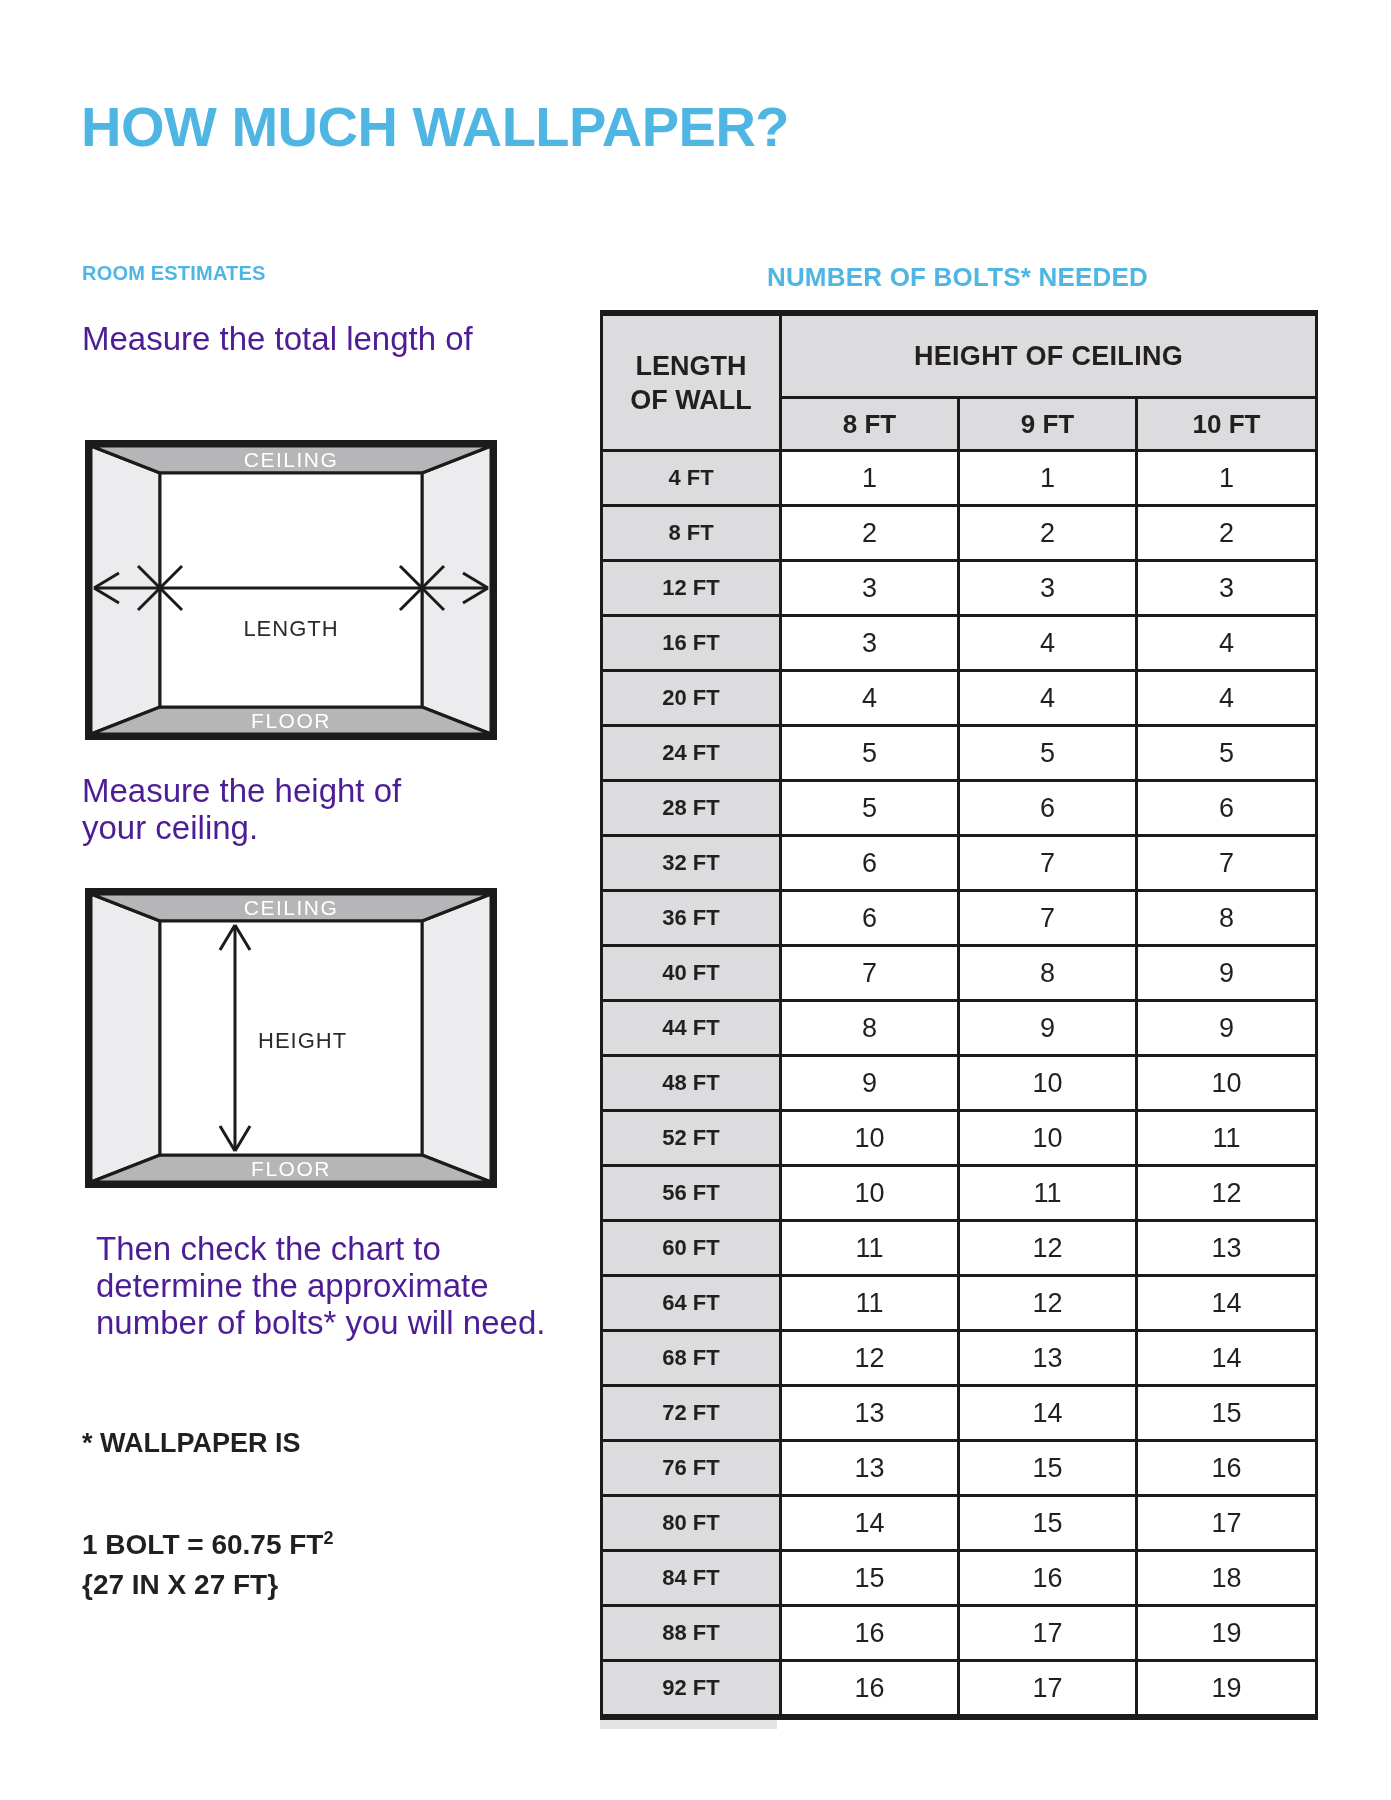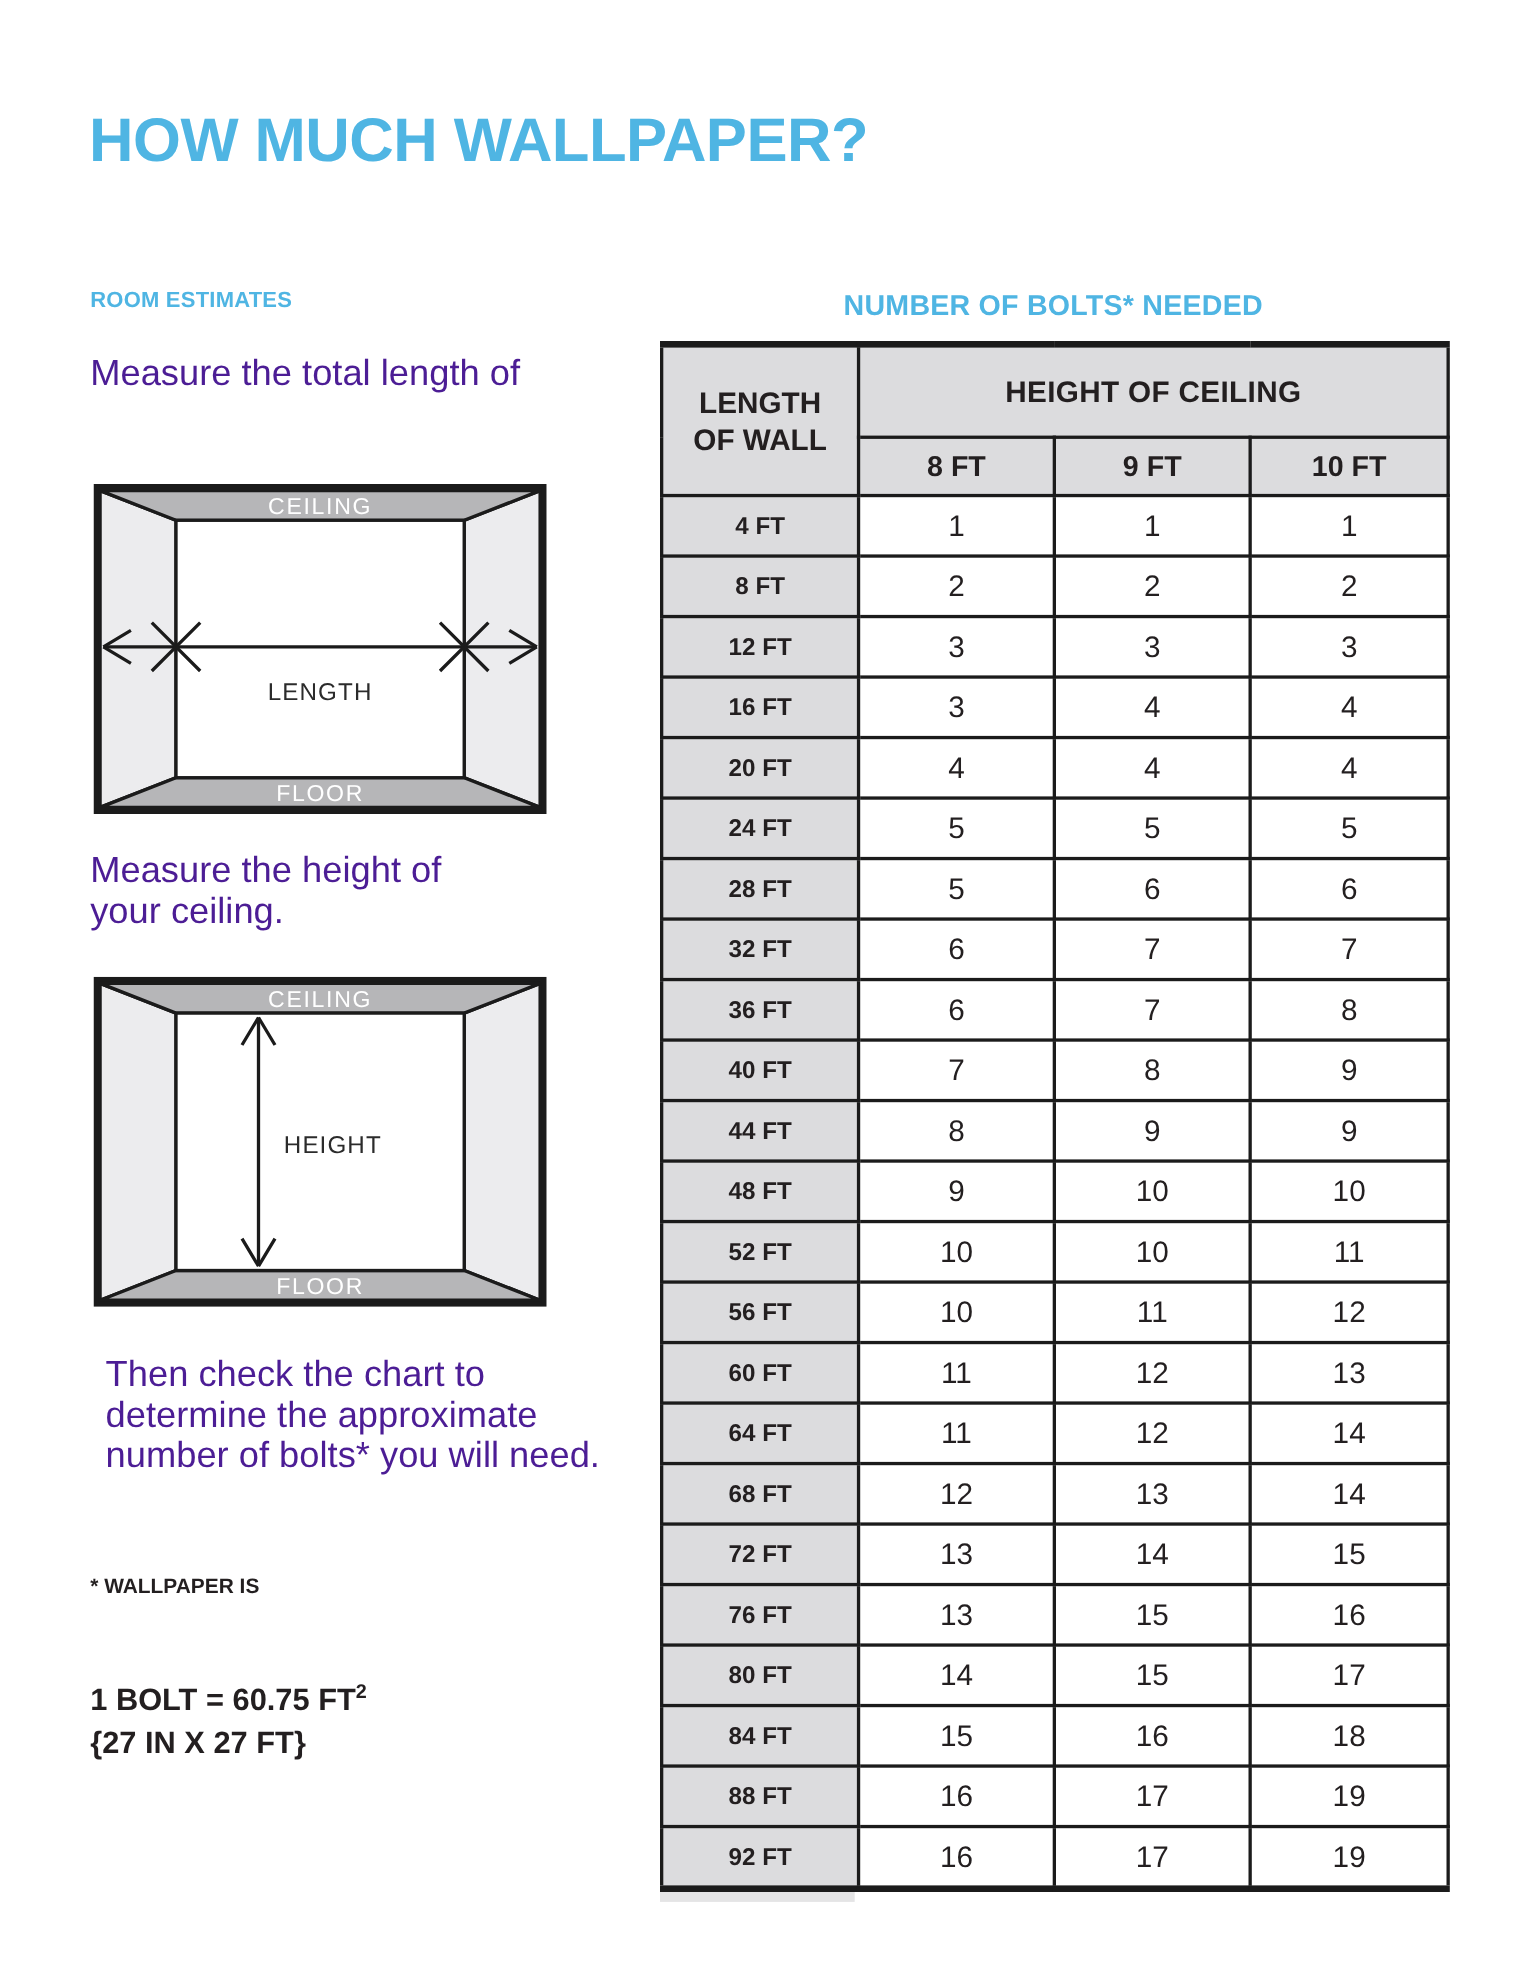--- a/index.html
+++ b/index.html
@@ -8,21 +8,21 @@
     font-family:"Liberation Sans", sans-serif;color:#231f20;
   }
   .abs{position:absolute;}
   .page-title{
     left:81px;top:64px;font-size:56px;font-weight:bold;color:#4fb5e3;letter-spacing:-0.5px;margin-top:30px;
   }
   .section-heading{
     font-size:20px;font-weight:bold;color:#4fb5e3;letter-spacing:0.2px;
   }
   .body-text{font-size:33px;line-height:37px;color:#4c1d95;}
-  .footnote{font-size:19px;font-weight:bold;line-height:38px;}
+  .footnote{font-size:27px;font-weight:bold;line-height:38px;}
   .footnote .indent{padding-left:26px;}
   .bolt-eq{font-size:28px;font-weight:bold;line-height:40px;}
   .bolt-eq sup{font-size:18px;}
 
   
   .table-heading{
     left:600px;top:262px;width:715px;text-align:center;
     font-size:26px;font-weight:bold;color:#4fb5e3;letter-spacing:0.2px;
   }
   .table-wrap{left:600px;top:310px;}

